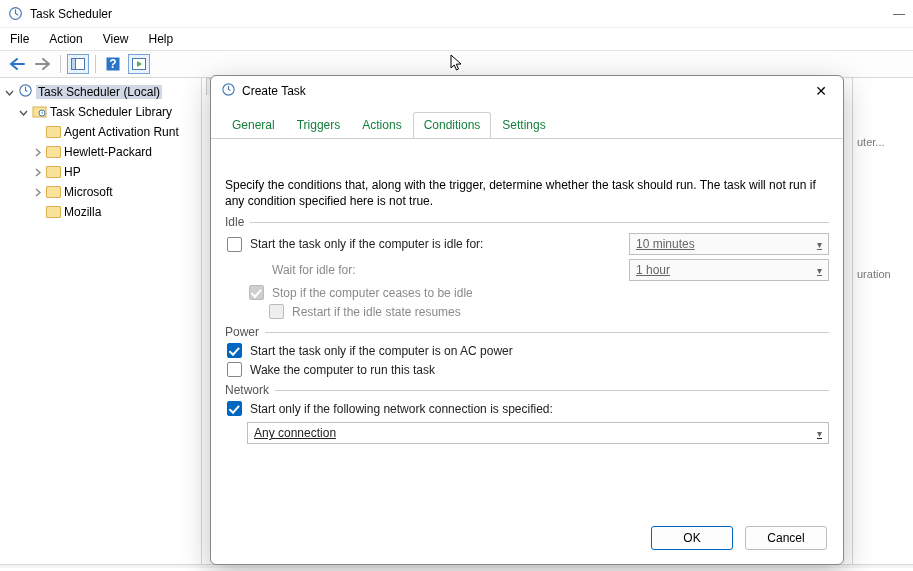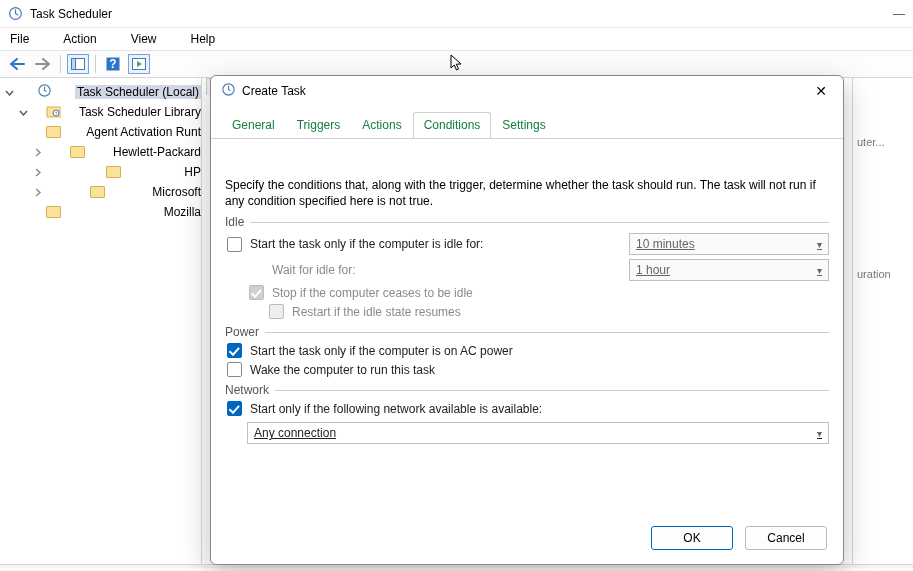--- a/index.html
+++ b/index.html
@@ -5,37 +5,37 @@
 * { box-sizing: border-box; margin: 0; padding: 0; font-family: "Segoe UI", Tahoma, sans-serif; font-size: 12px; }
 body { background: #fff; width: 913px; height: 571px; overflow: hidden; position: relative; color: #000; }
 
 
 .titlebar { display: flex; align-items: center; height: 28px; padding: 0 8px; border-bottom: 1px solid #eee; }
 .titlebar .app-icon { width: 16px; height: 16px; margin-right: 6px; position:relative; }
 .titlebar .title { flex: 1; font-size: 12px; }
 .titlebar .win-controls { display:flex; gap:18px; color:#555; }
 
 
-.menubar { display: flex; gap: 34px; padding: 4px 10px; border-bottom: 1px solid #e5e5e5; }
+.menubar { display: flex; gap: 20px; padding: 4px 10px; border-bottom: 1px solid #e5e5e5; }
 .menubar span { cursor: default; }
 
 
 .toolbar { display: flex; align-items: center; gap: 4px; padding: 3px 6px; border-bottom: 1px solid #d8d8d8; background:#fdfdfd; }
 .tool-btn { width: 22px; height: 20px; display:flex; align-items:center; justify-content:center; border:1px solid transparent; }
 .tool-btn.framed { border:1px solid #78a4d4; background:#eaf2fb; }
 .toolbar .sep { width:1px; height:18px; background:#ccc; margin:0 2px;}
 
 
 .content { display:flex; height: calc(571px - 28px - 26px - 27px - 4px); }
 .tree { width: 202px; border-right:1px solid #d8d8d8; padding:4px 0; overflow:hidden; }
 .midpane { flex:1; border-right:1px solid #d8d8d8; background:#fff; padding:4px; position:relative; }
 .rightpane { width:60px; padding:8px 4px; background:#fff; }
 
 
-.tree-row { display:flex; align-items:center; height:20px; gap:17px; padding-left:4px; white-space:nowrap; overflow:hidden;justify-content:space-between; }
+.tree-row { display:flex; align-items:center; height:20px; gap:3px; padding-left:4px; white-space:nowrap; overflow:hidden; }
 .tree-row.selected .label { background:#d0d7e5; padding:0 2px; }
 .expander { width:11px; height:11px; display:inline-flex; align-items:center; justify-content:center; color:#666; }
 .folder-icon { width:15px; height:12px; background:#fbe29a; border:1px solid #d9b24b; border-radius:1px; display:inline-block; }
 .clock-icon-svg { width:15px; height:15px; }
 
 
 .stub-tab { position:absolute; top:0; left:4px; background:#f0f0f0; border:1px solid #ccc; border-bottom:none; padding:2px 6px; font-size:11px; }
 
 
 .rp-line { color:#777; font-size:11px; margin-bottom:10px; white-space:nowrap; overflow:hidden; }
@@ -293,21 +293,21 @@
       <span class="lbl">Wake the computer to run this task</span>
     </div>
 
     <div class="group-label">
         <span>Network</span>
         <span class="line"></span>
       </div>
 
     <div class="row">
       <span class="chk checked"></span>
-      <span class="lbl">Start only if the following network available is available:</span>
+      <span class="lbl">Start only if the following network connection is specified:</span>
     </div>
 
     <div class="row" style="padding-left:22px; margin-top:6px;">
       <div class="combo full">
           <span>Any connection</span>
           <span class="caret">▾</span>
         </div>
     </div>
   </div>
 

